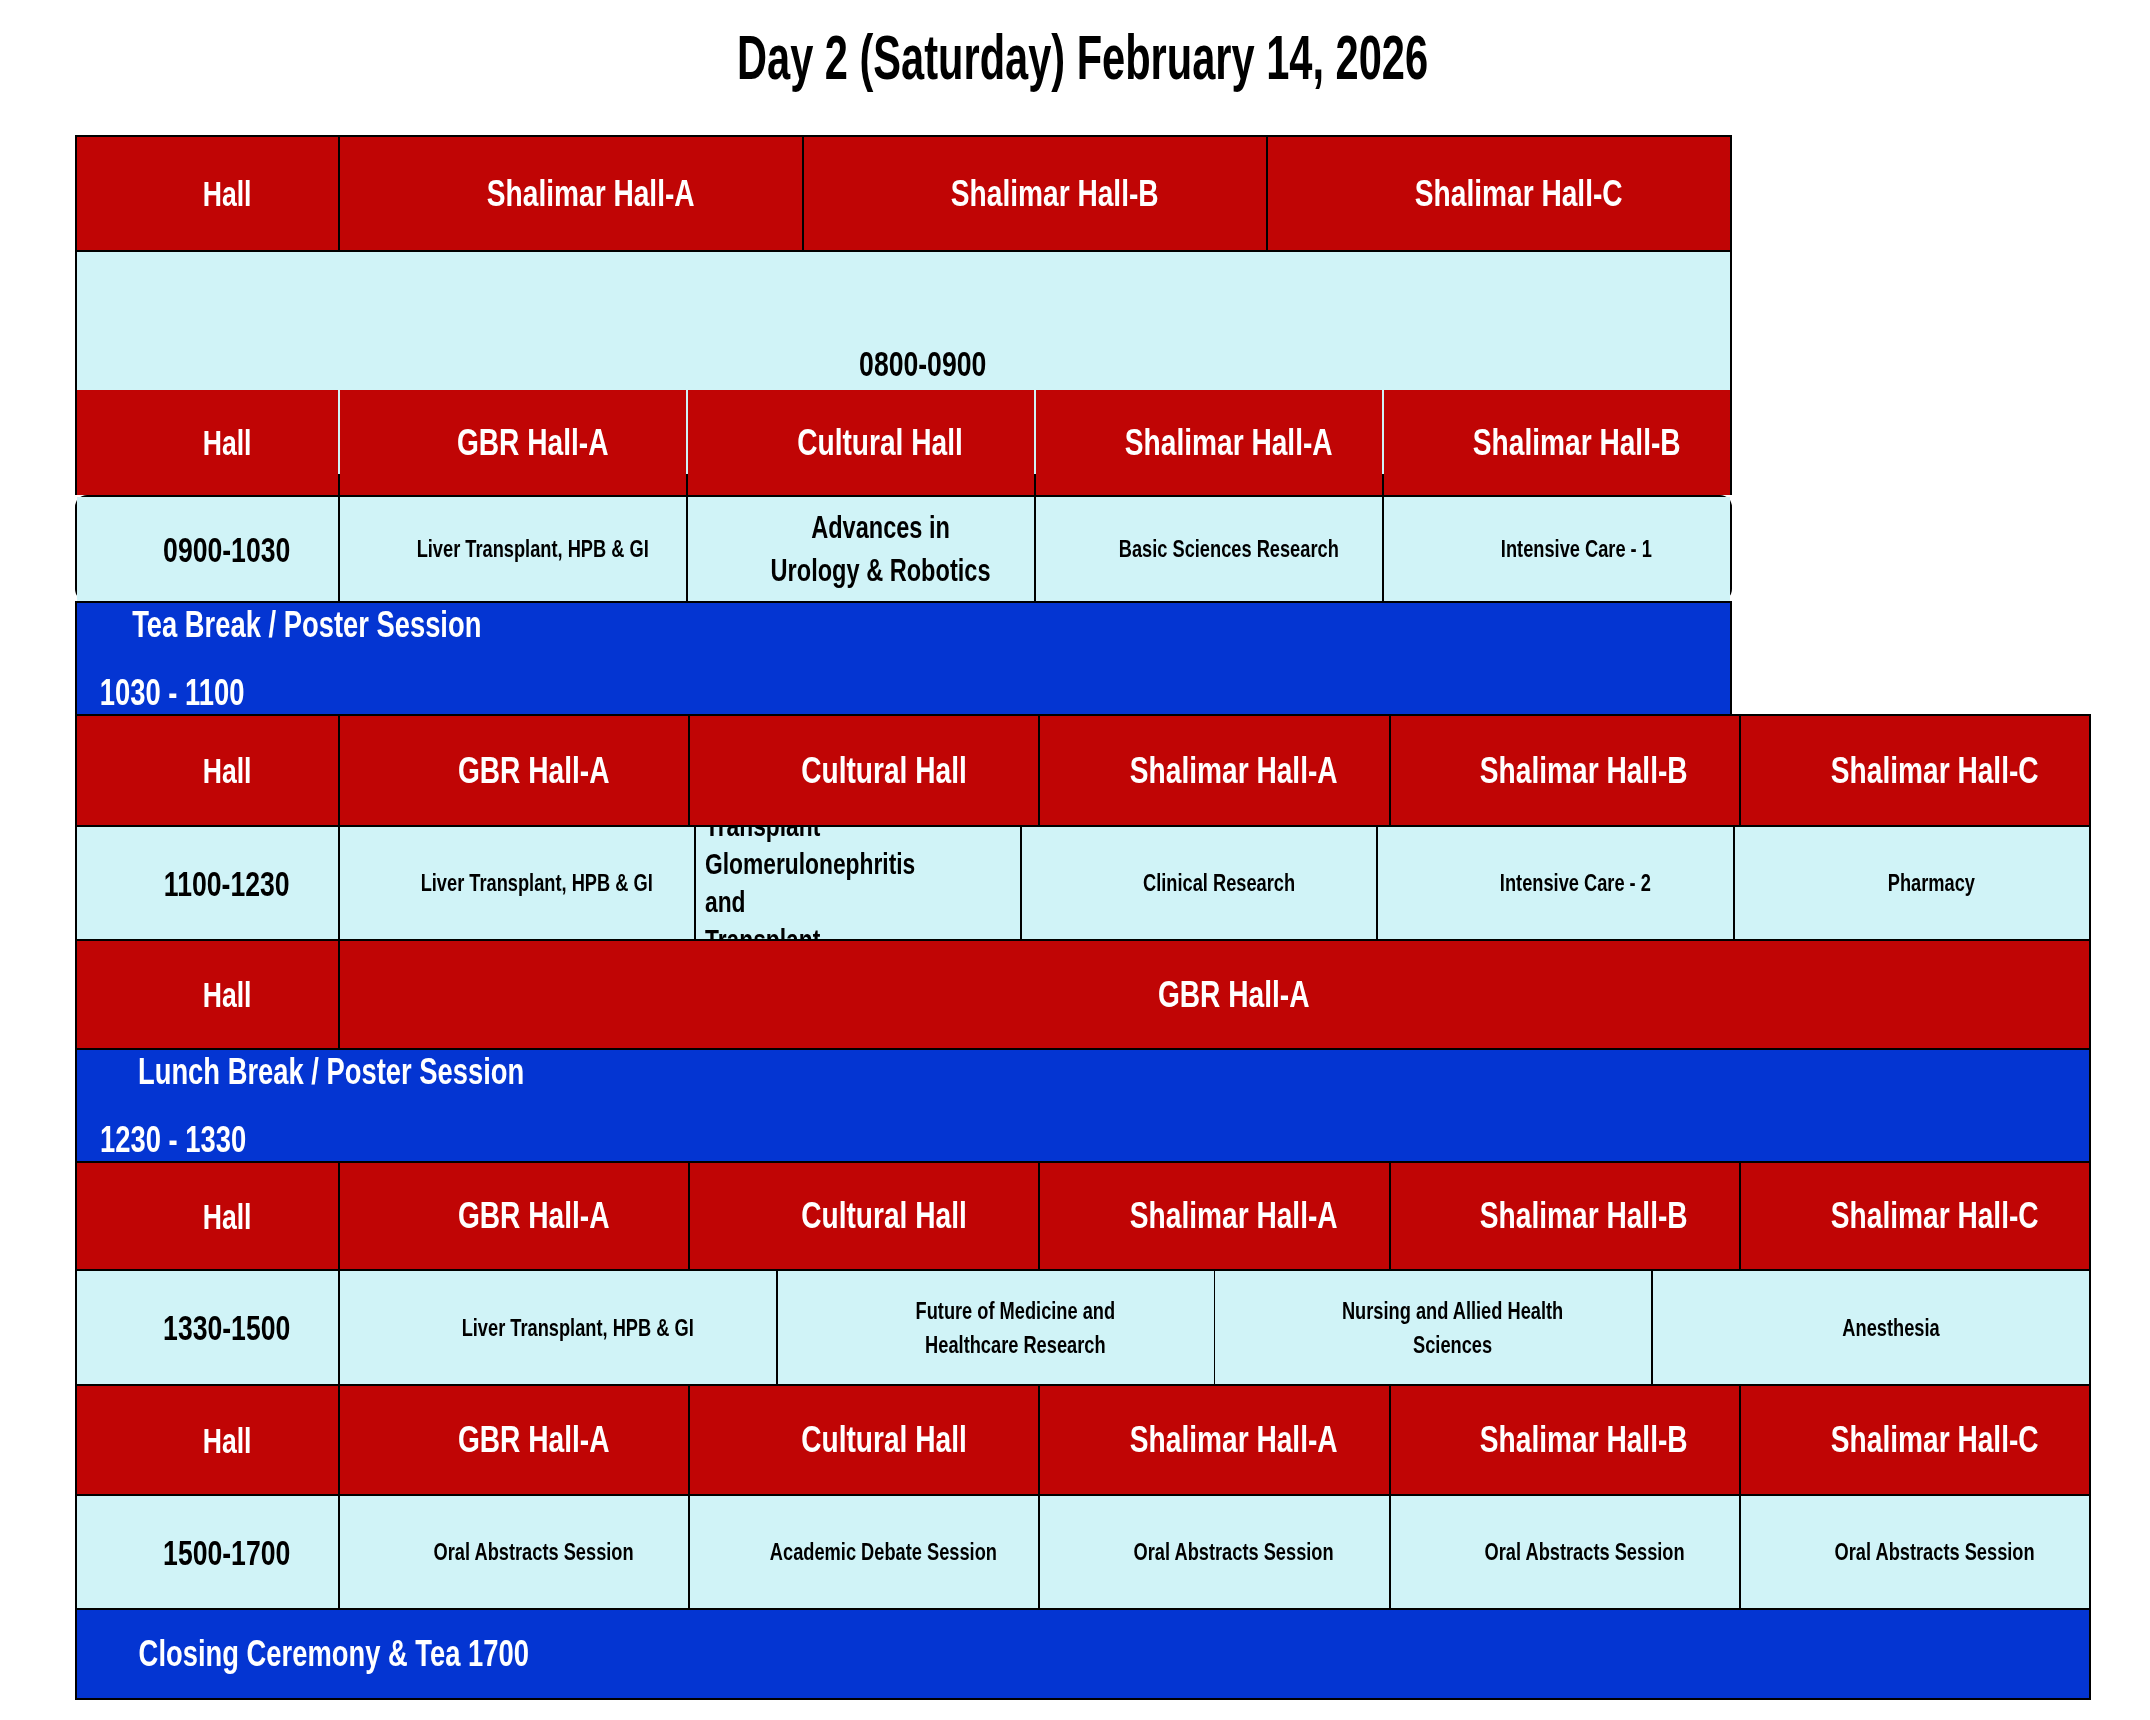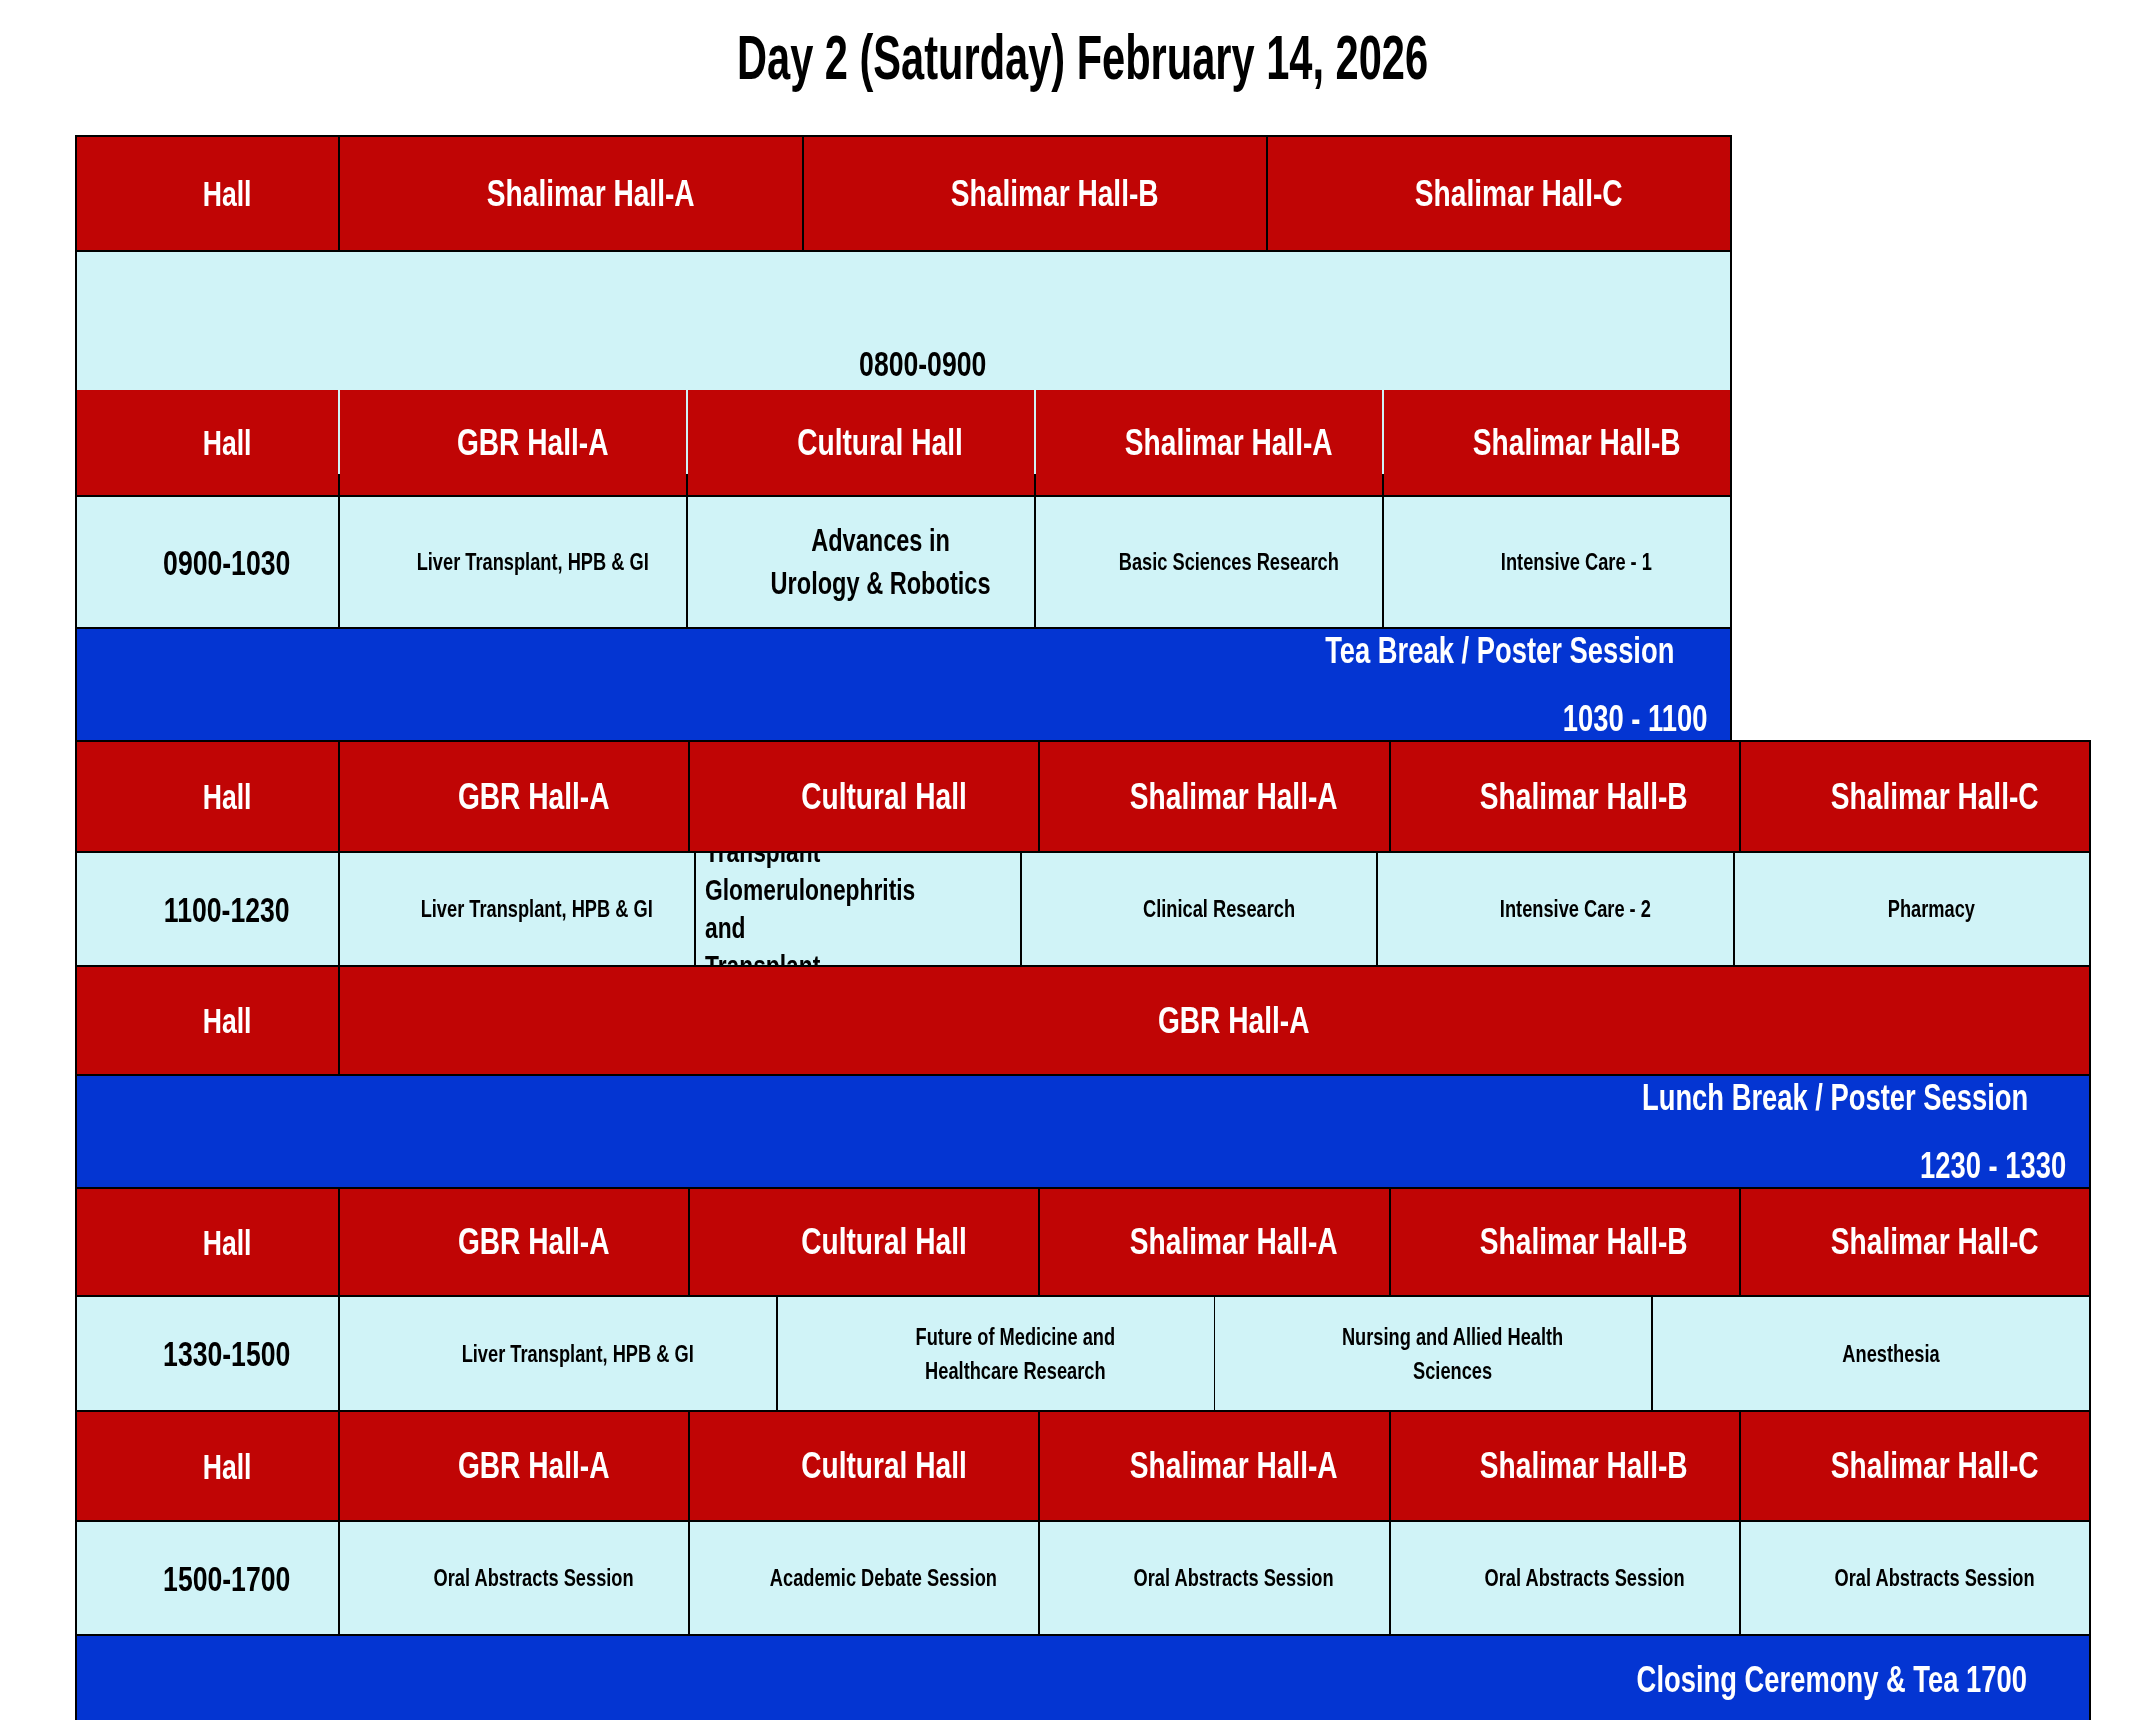--- a/index.html
+++ b/index.html
@@ -49,28 +49,28 @@
   }
   .cell.tight { font-size:31px; }
   .cell.small { font-size:30px; }
   .cell.small .ct { line-height:1.27; }
   .cell.leftal { justify-content:flex-start; padding-left:8.6px; }
   .cell.leftal .ct { text-align:left; transform-origin:left center; }
 
   
   .row.brk {
     background:#0435D2; color:#ffffff;
-    flex-direction:column; align-items:flex-end; justify-content:center;
+    flex-direction:column; align-items:flex-start; justify-content:center;
     gap:28px; font-size:36px;
   }
   .row.brk .ct { line-height:1.1; }
 
   
   .h0  { height:115px; } .h1  { height:138px;flex-direction:column; } .h2  { height:107px; }
-  .h3  { height:132px; } .h4  { height:113px; } .h5  { height:111px; }
+  .h3  { height:106px;border-radius:12px; } .h4  { height:113px; } .h5  { height:111px; }
   .h6  { height:114px; } .h7  { height:109px; } .h8  { height:113px; }
   .h9  { height:108px; } .h10 { height:115px; } .h11 { height:110px; }
   .h12 { height:114px; } .h13 { height:92px; }
 </style>
 </head>
 <body>
 
 <div class="page">
 
   <div class="title">

